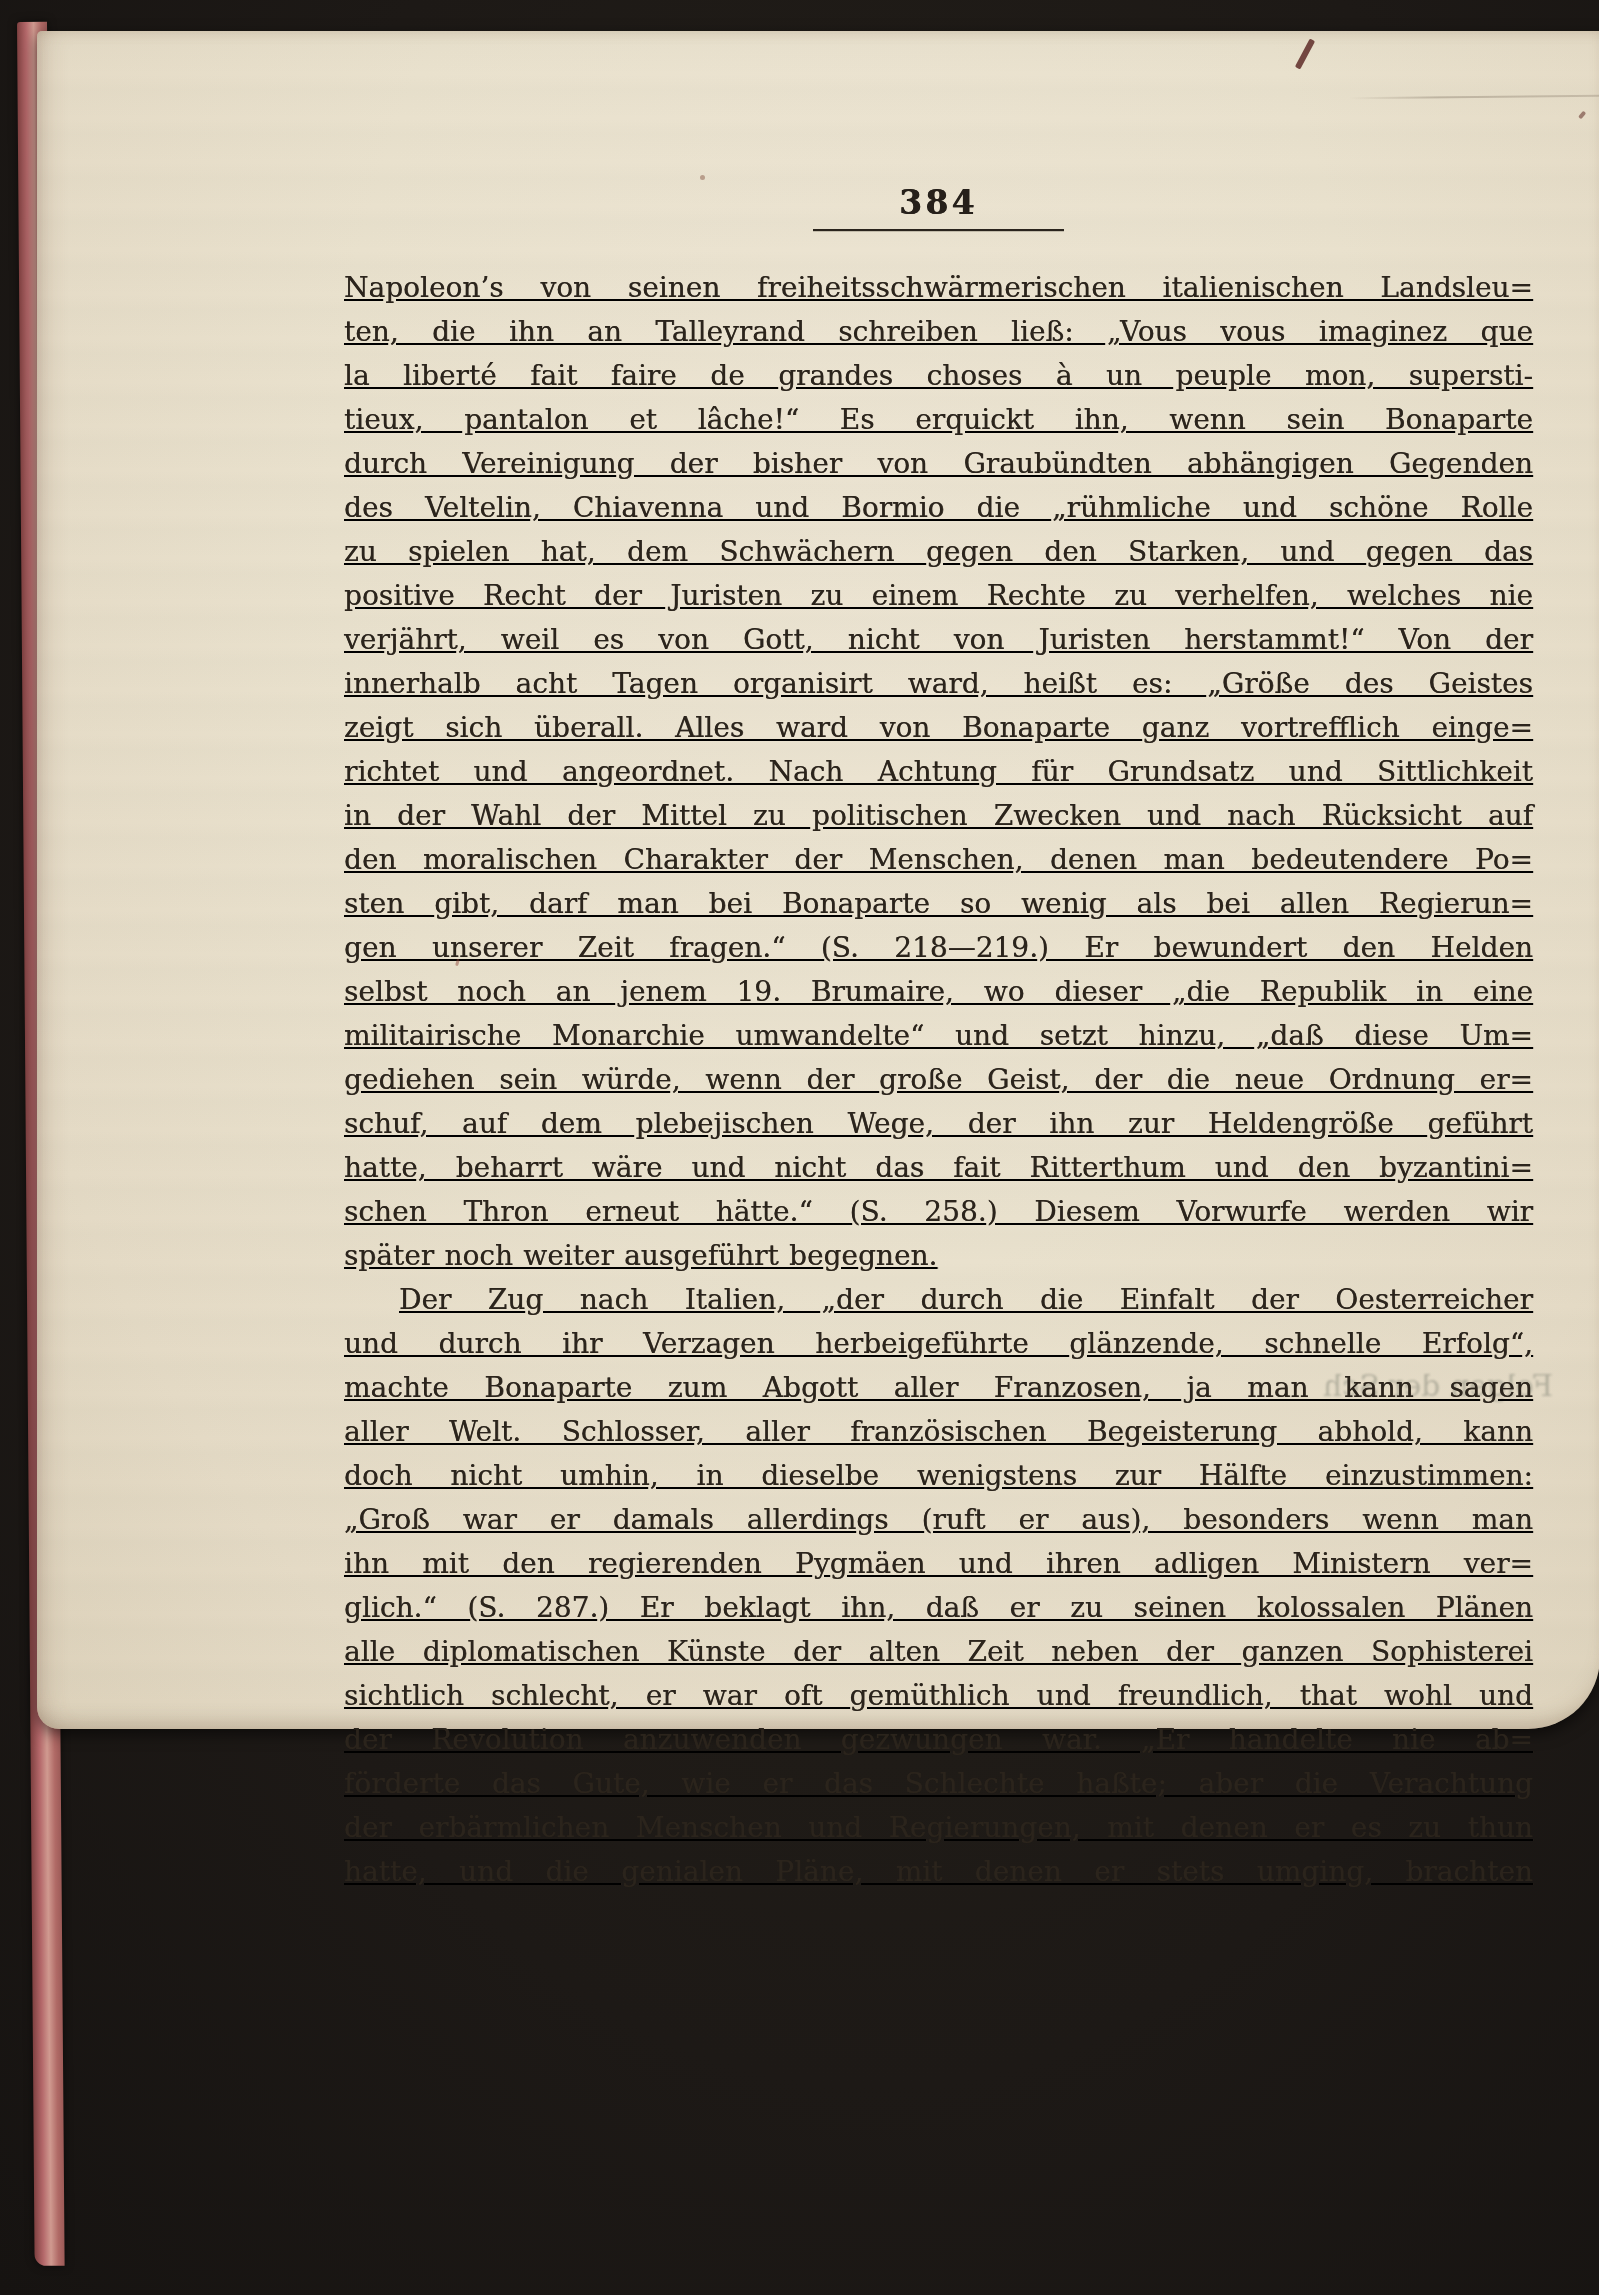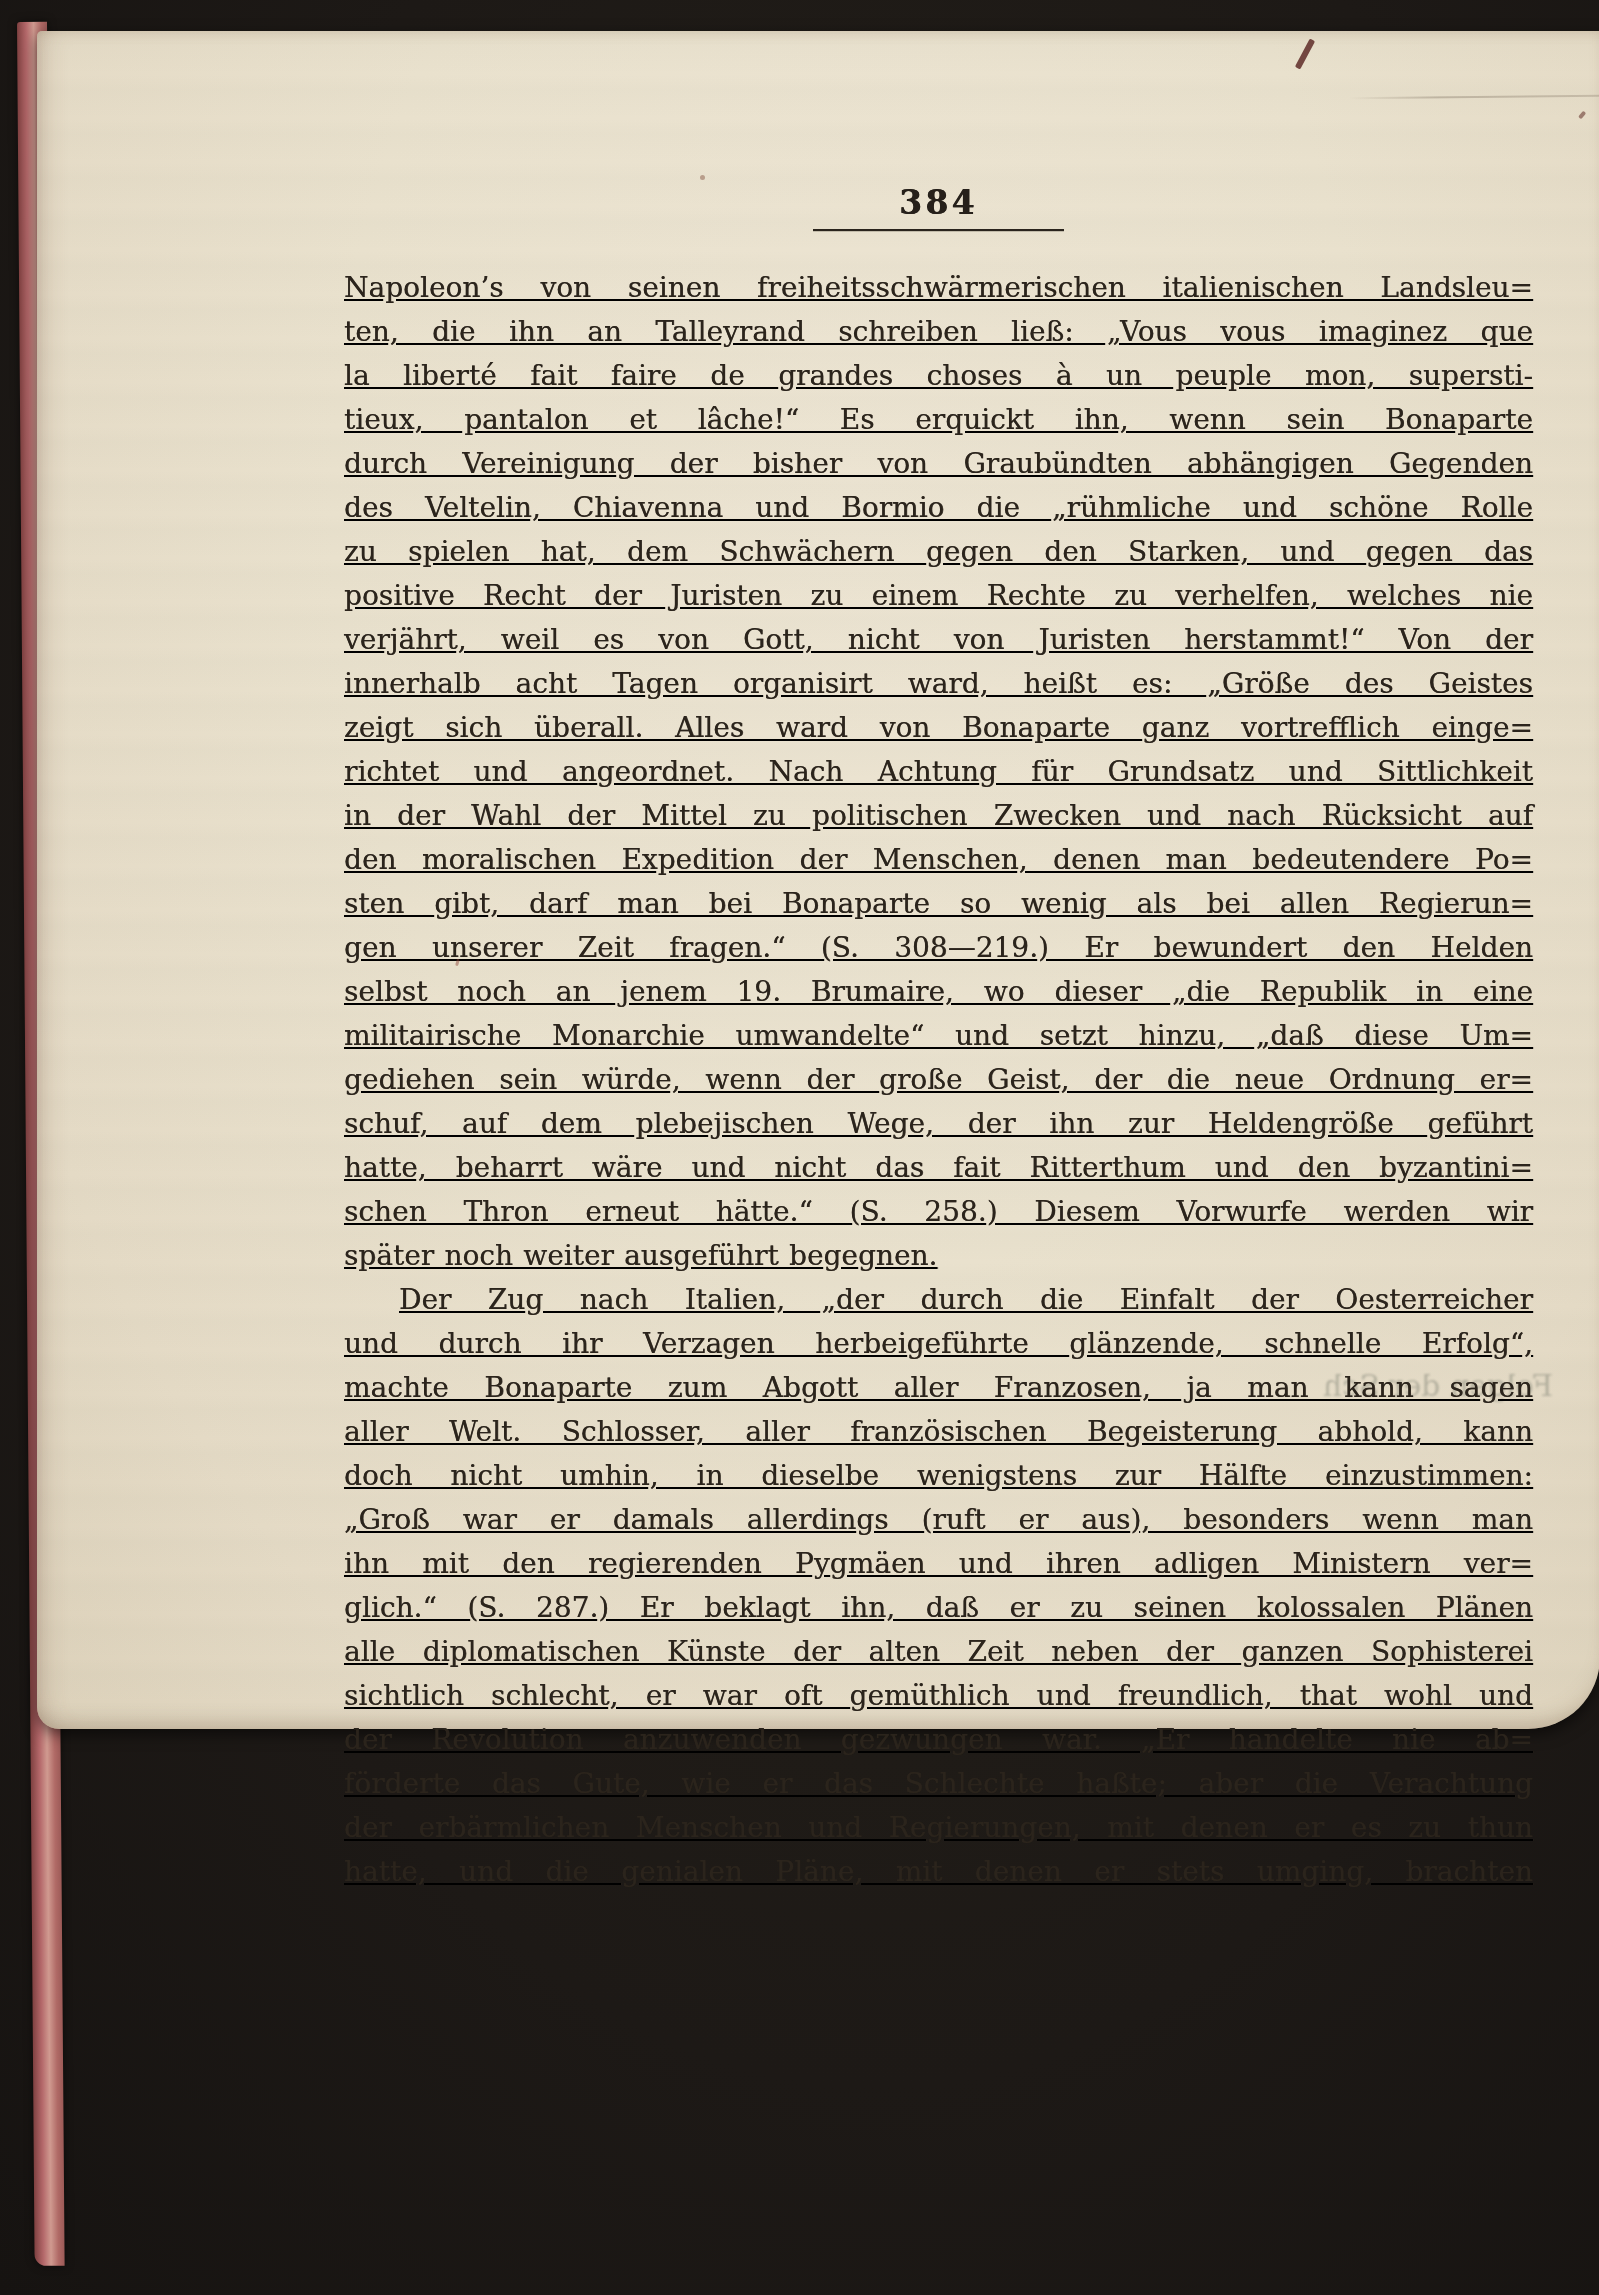--- a/index.html
+++ b/index.html
@@ -92,23 +92,23 @@
           <div class="line">tieux, pantalon et lâche!“  Es  erquickt ihn, wenn sein Bonaparte</div>
           <div class="line">durch Vereinigung der bisher von Graubündten abhängigen Gegenden</div>
           <div class="line">des Veltelin, Chiavenna und Bormio die „rühmliche und schöne Rolle</div>
           <div class="line">zu spielen hat, dem Schwächern gegen den Starken, und gegen das</div>
           <div class="line">positive Recht der Juristen zu einem Rechte zu verhelfen, welches nie</div>
           <div class="line">verjährt, weil es von Gott, nicht von Juristen herstammt!“  Von der</div>
           <div class="line">innerhalb acht Tagen organisirt ward, heißt es: „Größe des Geistes</div>
           <div class="line">zeigt sich überall.  Alles ward von Bonaparte ganz vortrefflich einge=</div>
           <div class="line">richtet und angeordnet.  Nach Achtung für Grundsatz und Sittlichkeit</div>
           <div class="line">in der Wahl der Mittel zu politischen Zwecken und nach Rücksicht auf</div>
-          <div class="line">den moralischen Expedition der Menschen, denen man bedeutendere Po=</div>
+          <div class="line">den moralischen Charakter der Menschen, denen man bedeutendere Po=</div>
           <div class="line">sten gibt, darf man bei Bonaparte so wenig als bei allen Regierun=</div>
-          <div class="line">gen unserer Zeit fragen.“ (S. 308—219.)  Er bewundert den Helden</div>
+          <div class="line">gen unserer Zeit fragen.“ (S. 218—219.)  Er bewundert den Helden</div>
           <div class="line">selbst noch an jenem 19. Brumaire, wo dieser „die Republik in eine</div>
           <div class="line">militairische Monarchie umwandelte“ und setzt hinzu, „daß diese Um=</div>
           <div class="line">gediehen sein würde, wenn der große Geist, der die neue Ordnung er=</div>
           <div class="line">schuf, auf dem plebejischen Wege, der ihn zur Heldengröße geführt</div>
           <div class="line">hatte, beharrt wäre und nicht das fait Ritterthum und den byzantini=</div>
           <div class="line">schen Thron erneut hätte.“ (S. 258.)  Diesem Vorwurfe werden wir</div>
           <div class="line par-end">später noch weiter ausgeführt begegnen.</div>
           <div class="line indent">Der Zug nach Italien, „der durch die Einfalt der Oesterreicher</div>
           <div class="line">und durch ihr Verzagen herbeigeführte glänzende, schnelle Erfolg“,</div>
           <div class="line">machte Bonaparte zum Abgott aller Franzosen, ja man kann sagen</div>

